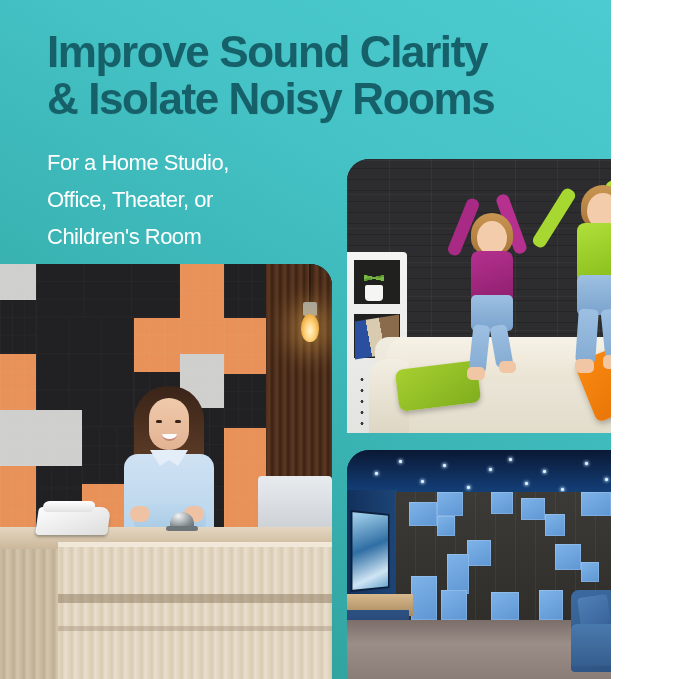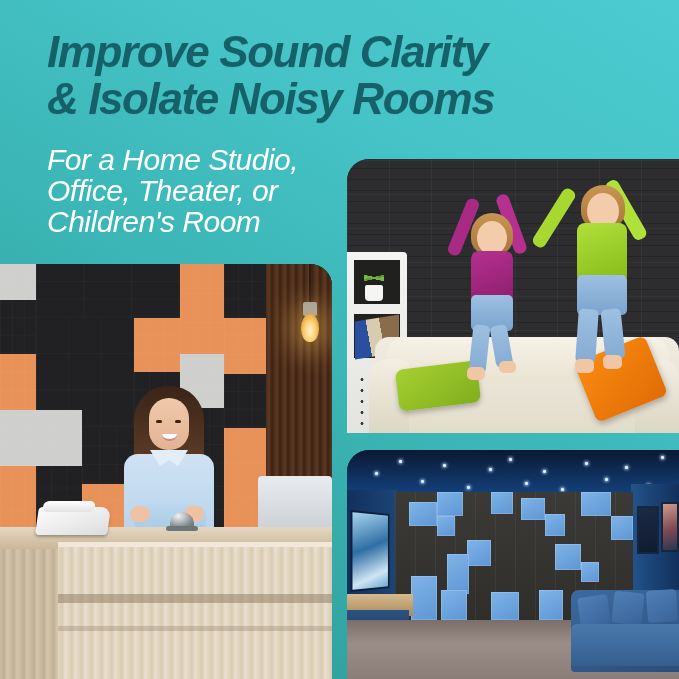--- a/index.html
+++ b/index.html
@@ -4,43 +4,42 @@
 <title>Acoustic Panels Product Banner</title>
 <style>
   * { margin:0; padding:0; box-sizing:border-box; }
   html, body {
     width:679px; height:679px;
     overflow:hidden;
     font-family:"Liberation Sans", sans-serif;
   }
   #banner {
     position:relative;
-    width:679px; height:679px;
+    width:611px; height:679px;
     background:linear-gradient(30deg, #2a9795 0%, #32a6a3 22%, #3cb6b7 48%, #45c3c6 72%, #4ccbd0 100%);
     overflow:hidden;
-    font-style:italic;
   }
 
   
   #text-block { position:absolute; left:47px; top:28px; width:600px; z-index:5; }
   #headline {
     color:#16606a;
     font-size:44px;
     line-height:47px;
     font-weight:bold;
     letter-spacing:-1.4px;
     font-stretch:condensed;
     white-space:pre-line;
     text-shadow:0 1px 0 rgba(0,0,0,0.04);
   }
   #subhead {
     margin-top:22px;
     color:#ffffff;
-    font-size:30px;
-    line-height:31px;
+    font-size:22px;
+    line-height:37px;
     font-weight:500;
     letter-spacing:-0.5px;
     white-space:pre-line;
   }
 
   
   .photo { position:absolute; overflow:hidden; }
 
   #photo-reception {
     left:0px; top:264px; width:332px; height:415px;

